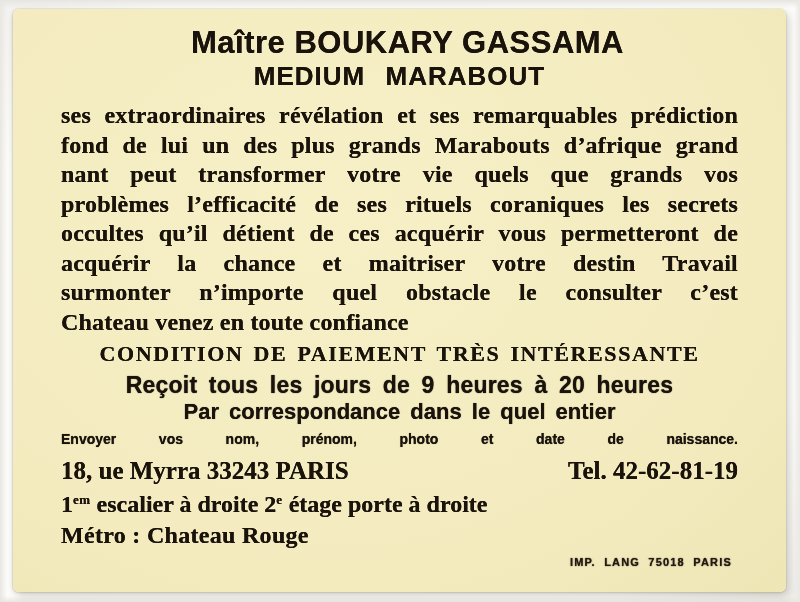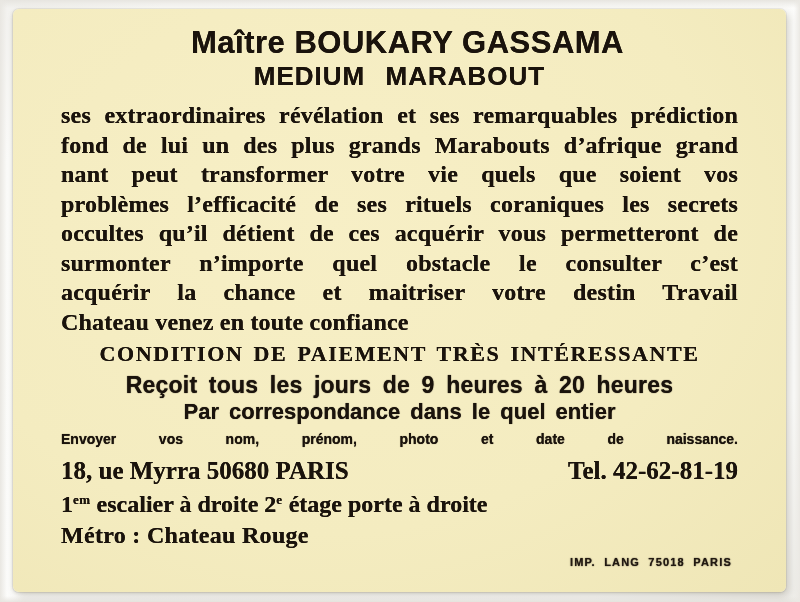--- a/index.html
+++ b/index.html
@@ -108,35 +108,35 @@
   <div class="edge-right"></div>
 
   <div class="card">
 
     <div class="title1 sans">Maître BOUKARY GASSAMA</div>
     <div class="title2 sans">MEDIUM  MARABOUT</div>
 
     <div class="bodypar">
       <div class="bodyline serif">ses extraordinaires révélation et ses remarquables prédiction</div>
       <div class="bodyline serif">fond de lui un des plus grands Marabouts d’afrique grand</div>
-      <div class="bodyline serif">nant peut transformer votre vie quels que soient vos</div>
+      <div class="bodyline serif">nant peut transformer votre vie quels que grands vos</div>
       <div class="bodyline serif">problèmes l’efficacité de ses rituels coraniques les secrets</div>
       <div class="bodyline serif">occultes qu’il détient de ces acquérir vous permetteront de</div>
+      <div class="bodyline serif">acquérir la chance et maitriser votre destin Travail</div>
       <div class="bodyline serif">surmonter n’importe quel obstacle le consulter c’est</div>
-      <div class="bodyline serif">acquérir la chance et maitriser votre destin Travail</div>
       <div class="bodyline serif lastline">Chateau venez en toute confiance</div>
     </div>
 
     <div class="condition serif">CONDITION DE PAIEMENT TRÈS INTÉRESSANTE</div>
     <div class="hours sans">Reçoit tous les jours de 9 heures à 20 heures</div>
     <div class="corresp sans">Par correspondance dans le quel entier</div>
     <div class="send sans">Envoyer vos nom, prénom, photo et date de naissance.</div>
 
     <div class="addr-row serif">
-      <span>18, ue Myrra 50680 PARIS</span>
+      <span>18, ue Myrra 33243 PARIS</span>
       <span>Tel. 42-62-81-19</span>
     </div>
 
     <div class="stairs serif"><span>1</span><sup>em</sup><span> escalier à droite 2</span><sup>e</sup><span> étage porte à droite</span></div>
 
     <div class="metro serif">Métro : Chateau Rouge</div>
 
     <div class="stamp sans">IMP. LANG   75018 PARIS</div>
   </div>
 </div>

